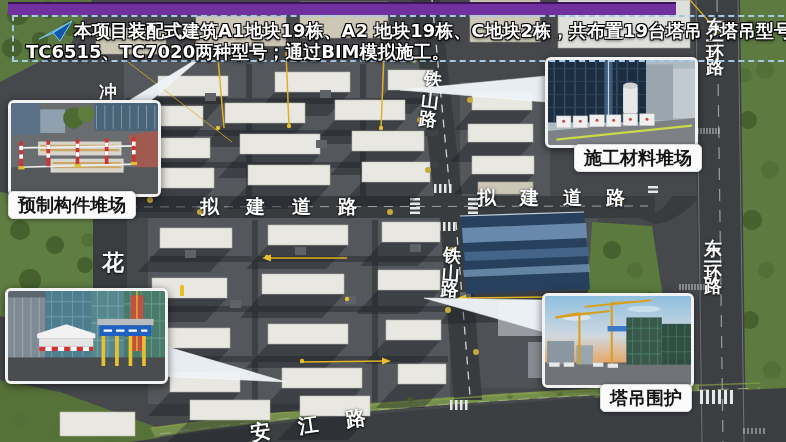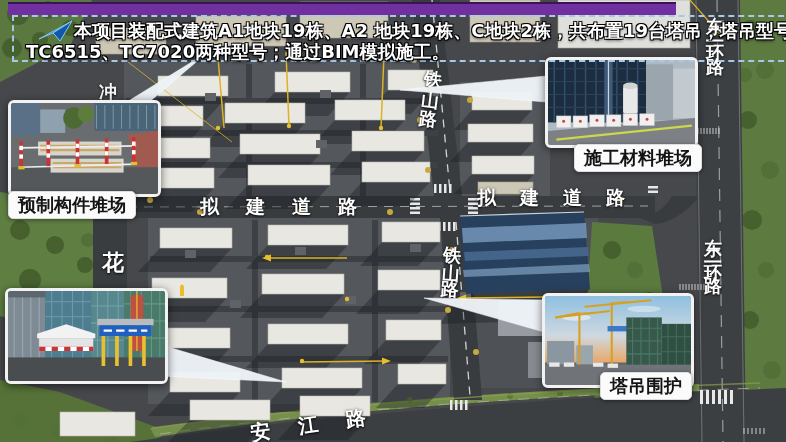--- a/index.html
+++ b/index.html
@@ -38,21 +38,21 @@
   .pill{position:absolute;background:#fbfbfb;border:1px solid #dedede;border-radius:5px;
         padding:1px 9px;font-size:18px;font-weight:bold;color:#141414;z-index:4;
         box-shadow:0 1px 4px rgba(0,0,0,.45);white-space:nowrap;}
   #inset-precast{left:8px;top:100px;width:147px;height:91px;}
   #pill-precast{left:8px;top:191px;}
   #inset-material{left:545px;top:57px;width:147px;height:85px;}
   #pill-material{left:574px;top:144px;}
   #inset-safety{left:5px;top:288px;width:157px;height:90px;}
   #pill-safety{left:8px;top:379px;}
   #inset-crane{left:542px;top:293px;width:146px;height:89px;}
-  #pill-crane{left:600px;top:372px;}
+  #pill-crane{left:600px;top:384px;}
   #pointers{z-index:3;}
 </style>
 </head>
 <body>
 
 <div id="stage">
 
   <svg class="layer" width="786" height="442" viewBox="0 0 786 442">
 
     <rect x="0" y="0" width="786" height="442" fill="#46484c"></rect>

